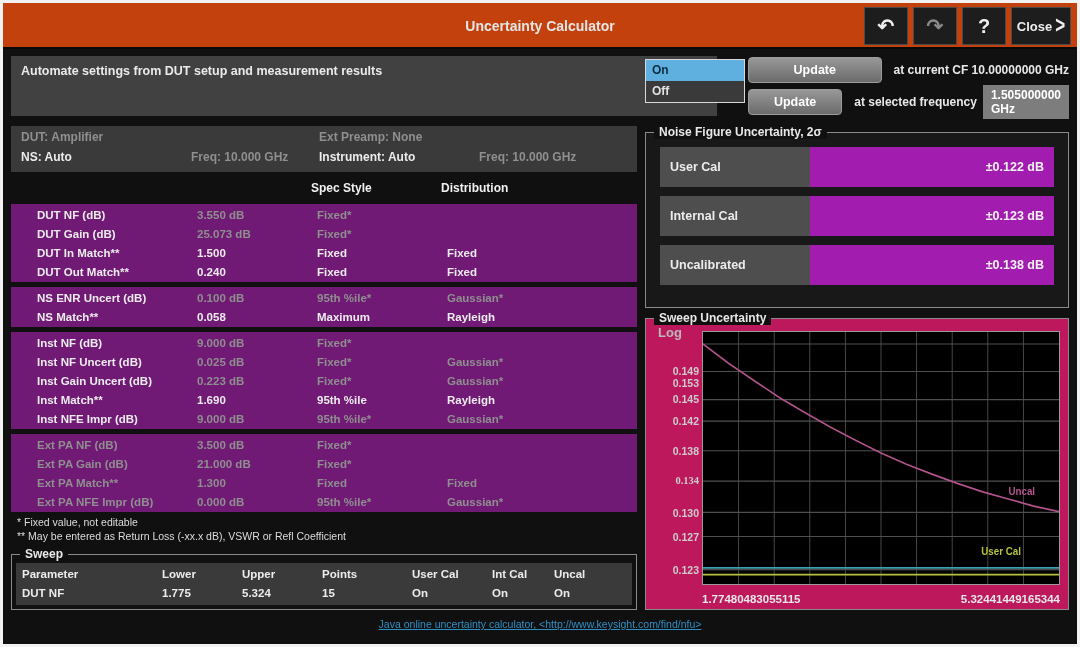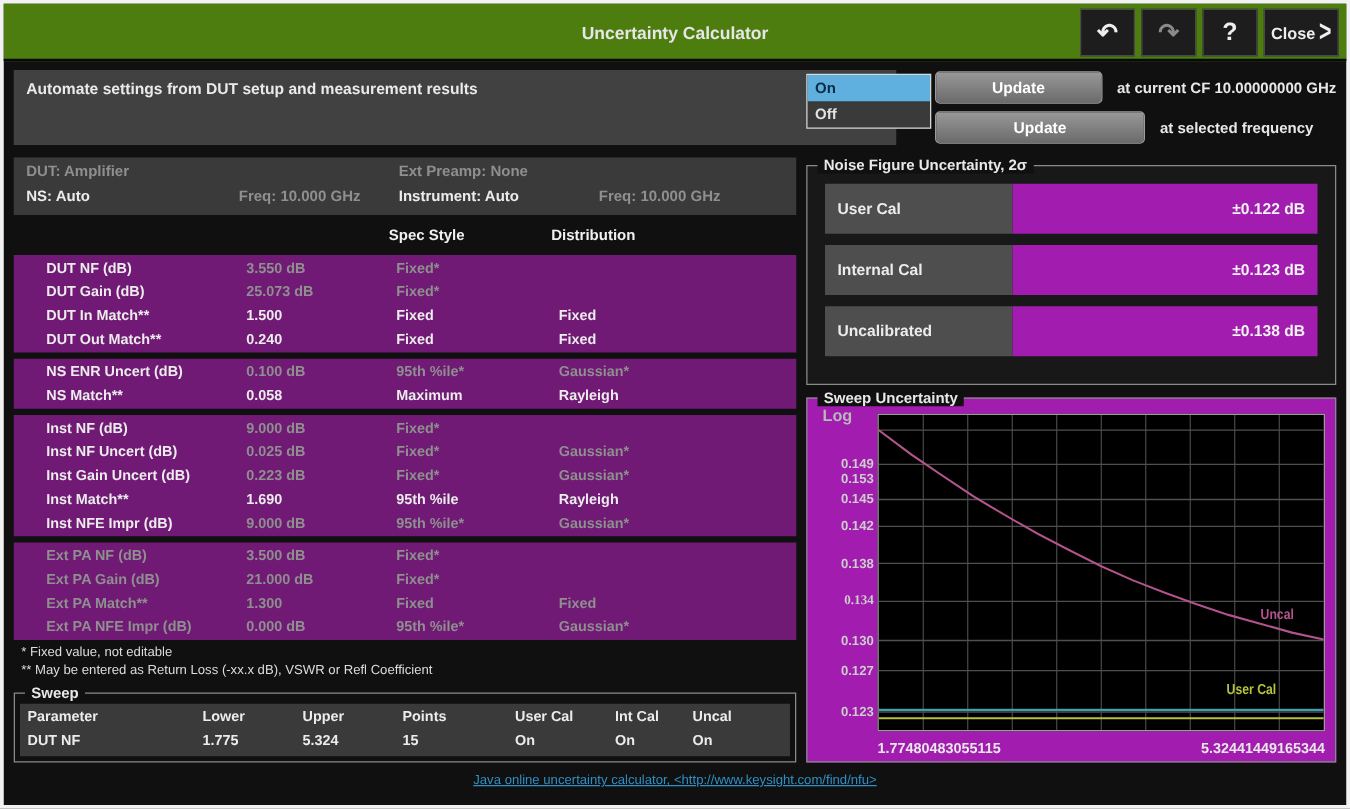--- a/index.html
+++ b/index.html
@@ -1,21 +1,21 @@
 <!DOCTYPE html>
 <html><head>
 <meta charset="utf-8">
 <style>
   * { box-sizing: border-box; margin: 0; padding: 0; }
   html,body { width: 1080px; height: 647px; background:#cfcfcf; }
   body { font-family: "Liberation Sans", sans-serif; overflow:hidden; }
   .window { position:absolute; inset:0; background:#101010; border:3px solid #f2f2f2; }
 
   
-  .titlebar { position:relative; height:46px; background:#4d7c0f; border-bottom:2px solid #090909;text-decoration:underline; }
+  .titlebar { position:relative; height:46px; background:#c2410c; border-bottom:2px solid #090909;text-decoration:underline; }
   .title { position:absolute; left:0; right:0; top:0; line-height:46px; text-align:center;
            color:#e6e6e6; font-size:14px; font-weight:bold; }
   .tb-buttons { position:absolute; right:6px; top:4px; display:flex; gap:5px; }
   .tb-btn { min-width:44px; height:38px; background:#1d1d1d; border:1px solid #4a4a4a;
             color:#eee; font-size:20px; font-weight:bold; display:flex; align-items:center;
             justify-content:center; cursor:pointer; }
   .tb-btn.dim { color:#8a8a8a; }
   .tb-btn.close { width:60px; font-size:13px; gap:3px; }
   .chev { font-size:17px; transform:scaleY(1.4); display:inline-block; }
 
@@ -65,21 +65,21 @@
                 font-size:11.5px; font-weight:bold; }
   .sweep-grid > div { height:19px; line-height:19px; }
 
   .nf-box { height:176px; margin-top:6px; padding:14px 14px 8px 14px; background:#181818; }
   .nf-row { display:grid; grid-template-columns:150px 1fr; height:40px; margin-bottom:9px; }
   .nf-label { background:#4e4e4e; color:#ececec; font-size:12.5px; font-weight:bold;
               display:flex; align-items:center; padding-left:10px; }
   .nf-value { background:#a21caf; color:#f2f2f2; font-size:12.5px; font-weight:bold;
               display:flex; align-items:center; justify-content:flex-end; padding-right:10px; }
 
-  .chart-box { margin-top:10px; flex:1; padding:12px 8px 4px 8px; background:#a21caf;
+  .chart-box { margin-top:10px; flex:1; padding:12px 8px 4px 8px; background:#be185d;
                display:flex; flex-direction:column; }
   .chart-grid { flex:1; display:grid; grid-template-columns:48px 1fr; grid-template-rows:1fr 20px; }
   .yaxis { position:relative; }
   .log-label { position:absolute; top:-6px; left:4px; color:#b9b9b9; font-size:13px; font-weight:bold; }
   .ytick { position:absolute; right:3px; color:#cccccc; font-size:10.5px; font-weight:bold; }
   .plot { position:relative; background:#000; border:1px solid #9a9a9a; }
   .plot svg { position:absolute; inset:0; width:100%; height:100%; }
   .xlabels { grid-column:2; display:flex; justify-content:space-between; align-items:flex-end;
              color:#e8e8e8; font-size:11.5px; font-weight:bold; padding-top:4px; }
 
@@ -119,20 +119,21 @@
       </div>
     </div>
     <div class="update-area">
       <div class="upd-row">
         <button class="upd-btn">Update</button>
         <span class="upd-text">at current CF 10.00000000 GHz</span>
       </div>
       <div class="upd-row">
         <button class="upd-btn">Update</button>
         <span class="upd-text">at selected frequency</span>
+        <span class="freq-box">1.505000000 GHz</span>
       </div>
     </div>
   </div>
 
   <div class="main">
 
     <div class="left">
       <div class="setup-header">
         <span class="dim">DUT:  Amplifier</span>
         <span></span>

